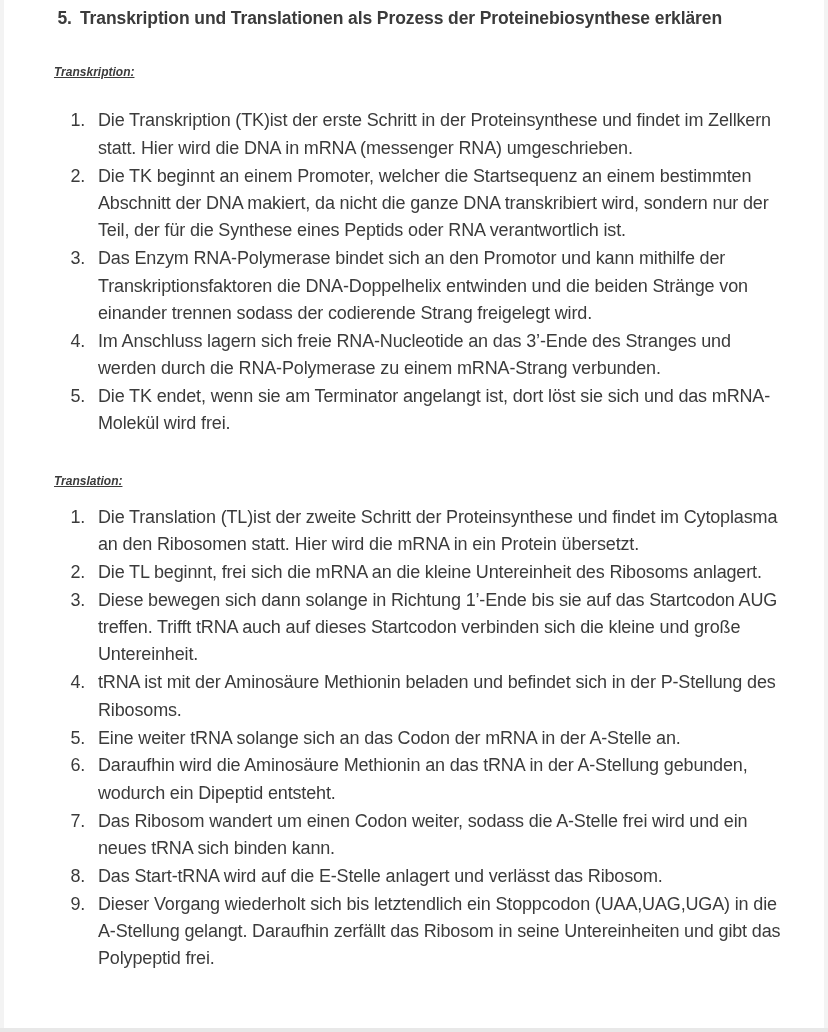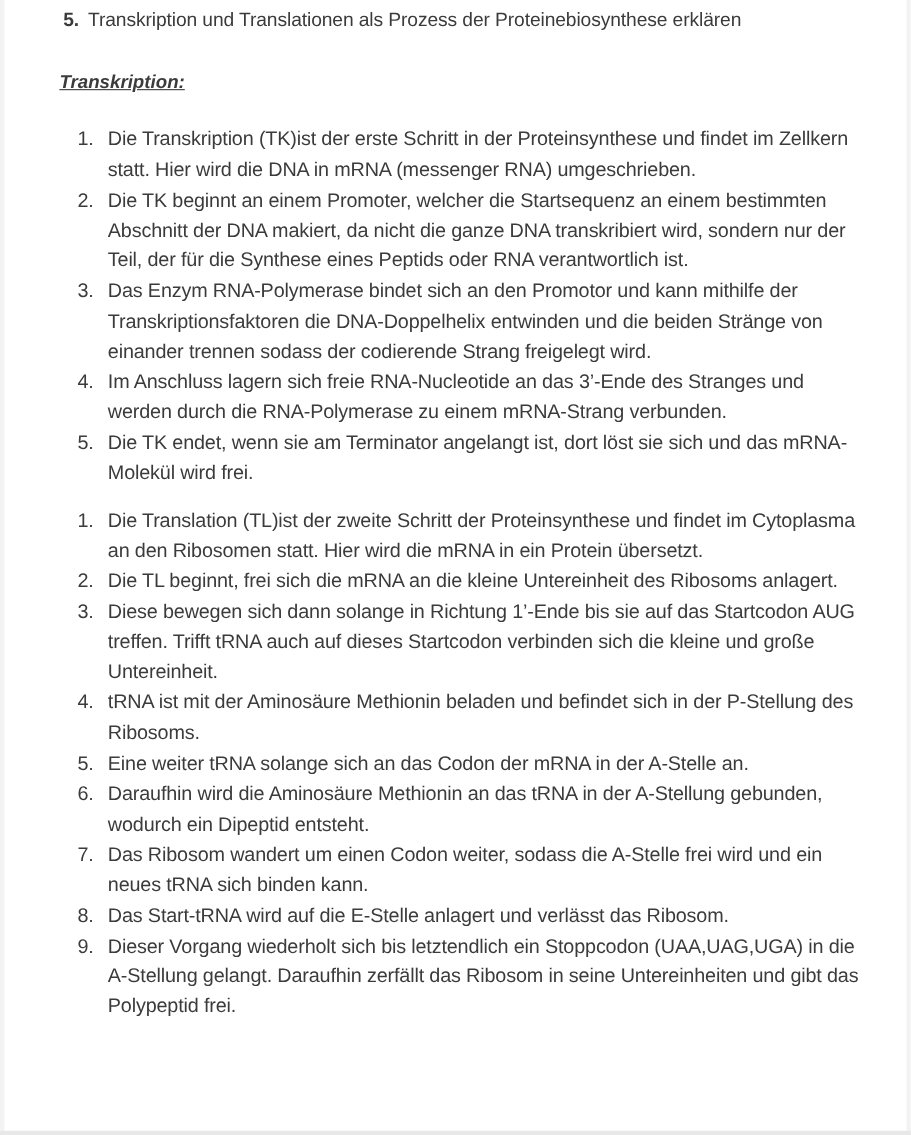--- a/index.html
+++ b/index.html
@@ -55,29 +55,29 @@
     flex: 0 0 34px;
     font-size: 17.5px;
     font-weight: bold;
     color: #3b3b3b;
     line-height: 1.45;
     padding-right: 8px;
     box-sizing: border-box;
   }
   .heading-text {
     font-size: 17.5px;
-    font-weight: normal;
+    font-weight: bold;
     color: #3b3b3b;
     line-height: 1.45;
     letter-spacing: -0.1px;
     text-align: center;
   }
 
   .section-title {
-    font-size: 17px;
+    font-size: 12px;
     font-weight: bold;
     font-style: italic;
     text-decoration: underline;
     color: #3b3b3b;
     margin-left: 8px;
   }
   .sp-title-1 { margin-top: 34px; }
   .sp-title-2 { margin-top: 36px; }
 
   ol.steps {
@@ -115,20 +115,21 @@
   <div class="section-title sp-title-1">Transkription:</div>
 
   <ol class="steps first">
     <li>Die Transkription (TK)ist der erste Schritt in der Proteinsynthese und findet im Zellkern statt. Hier wird die DNA in mRNA (messenger RNA) umgeschrieben.</li>
     <li>Die TK beginnt an einem Promoter, welcher die Startsequenz  an einem bestimmten Abschnitt der DNA makiert, da nicht die ganze DNA transkribiert wird, sondern nur der Teil, der für die Synthese eines Peptids oder RNA verantwortlich ist.</li>
     <li>Das Enzym RNA-Polymerase bindet sich an den Promotor und kann mithilfe der Transkriptionsfaktoren die DNA-Doppelhelix entwinden und die beiden Stränge von einander trennen sodass der codierende Strang freigelegt wird.</li>
     <li>Im Anschluss lagern sich freie RNA-Nucleotide an das 3’-Ende des Stranges und werden durch die RNA-Polymerase zu einem mRNA-Strang verbunden.</li>
     <li>Die TK endet, wenn sie am Terminator angelangt ist, dort löst sie sich und das mRNA-Molekül wird frei.</li>
   </ol>
 
+  <div class="section-title sp-title-2">Translation:</div>
 
   <ol class="steps second">
     <li>Die Translation (TL)ist der zweite Schritt der Proteinsynthese und findet im Cytoplasma an den Ribosomen statt. Hier wird die mRNA in ein Protein übersetzt.</li>
     <li>Die TL beginnt, frei sich die mRNA an die kleine Untereinheit des Ribosoms anlagert.</li>
     <li>Diese bewegen sich dann solange in Richtung 1’-Ende bis sie auf das Startcodon AUG treffen. Trifft tRNA auch auf dieses Startcodon verbinden sich die kleine und große Untereinheit.</li>
     <li>tRNA ist mit der Aminosäure Methionin beladen und befindet sich in der P-Stellung des Ribosoms.</li>
     <li>Eine weiter tRNA solange sich an das Codon der mRNA in der A-Stelle an.</li>
     <li>Daraufhin wird die Aminosäure Methionin an das tRNA in der A-Stellung gebunden, wodurch ein Dipeptid entsteht.</li>
     <li>Das Ribosom wandert um einen Codon weiter, sodass die A-Stelle frei wird und ein neues tRNA sich binden kann.</li>
     <li>Das Start-tRNA wird auf die E-Stelle anlagert und verlässt das Ribosom.</li>

